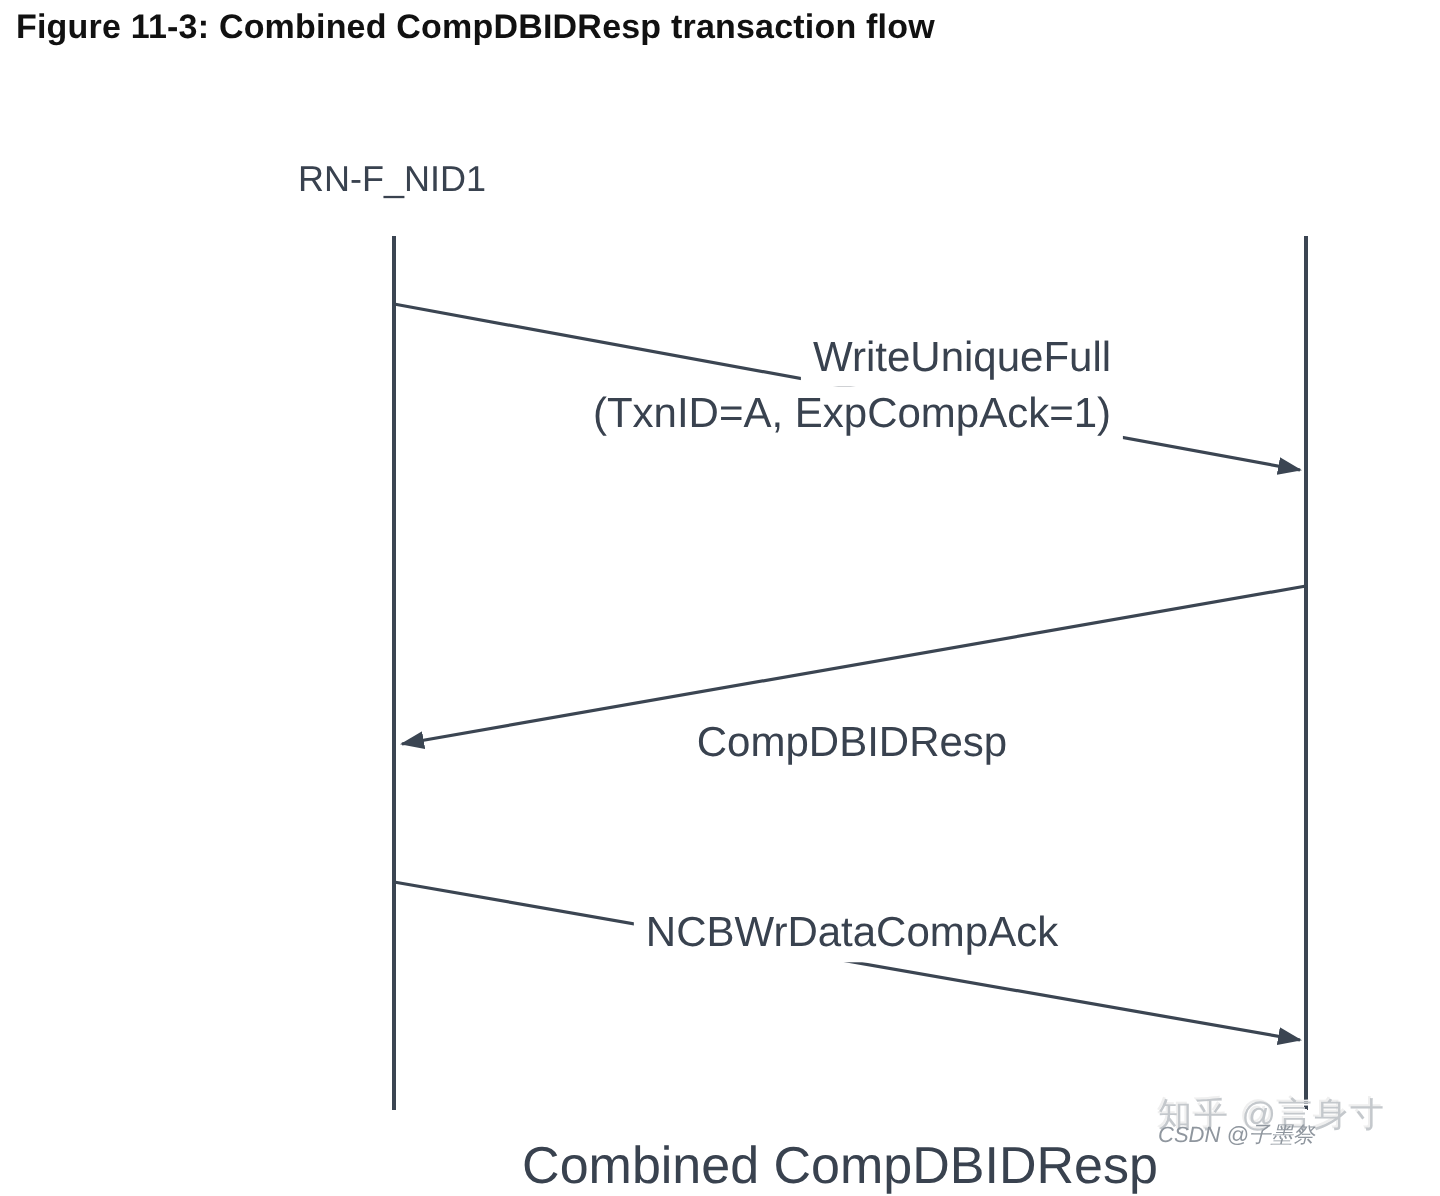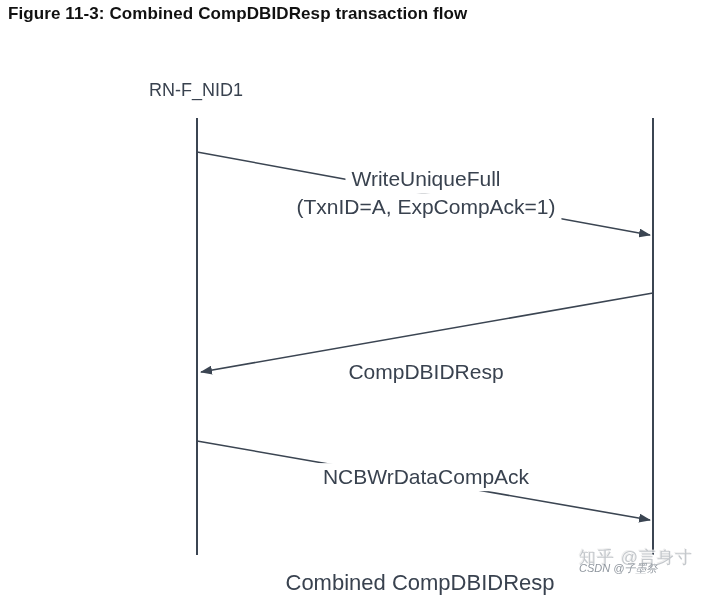--- a/index.html
+++ b/index.html
@@ -29,33 +29,33 @@
 
   .actor {
     position: absolute; transform: translate(-50%, -50%);
     font-size: 18px; color: var(--text); white-space: nowrap;
   }
   .actor-left  { left: 196px; top: 90px; }
   .actor-right { left: 653px; top: 90px; }
 
   .msg {
     position: absolute; transform: translate(-50%, -50%);
-    text-align: center; font-size: 21px; line-height: 1.32;
+    text-align: right; font-size: 21px; line-height: 1.32;
     color: var(--text); white-space: nowrap;
   }
   .msg-1 { left: 426px; top: 193px; }
   .msg-2 { left: 426px; top: 332px; margin-top: 40px; }
-  .msg-3 { left: 426px; top: 477px; }
+  .msg-3 { left: 426px; top: 467px; }
   .msg .line { display: block; }
   .msg .line > span { background: #ffffff; padding: 0 6px; display: inline-block; }
 
   .caption {
     position: absolute; left: 420px; top: 583px;
     transform: translate(-50%, -50%);
-    font-size: 22px; color: var(--text); white-space: nowrap;
+    font-size: 26px; color: var(--text); white-space: nowrap;
   }
 
   .watermark {
     position: absolute; right: 3px; top: 549px;
     text-align: left; line-height: 1.1; pointer-events: none;
   }
   .watermark .wm1 {
     font-size: 17px; letter-spacing: 1px; color: var(--watermark);
     text-shadow: -1px -1px 0 #efefef, 1px 1px 0 #ffffff;
     display: block; margin-right: 4px;

